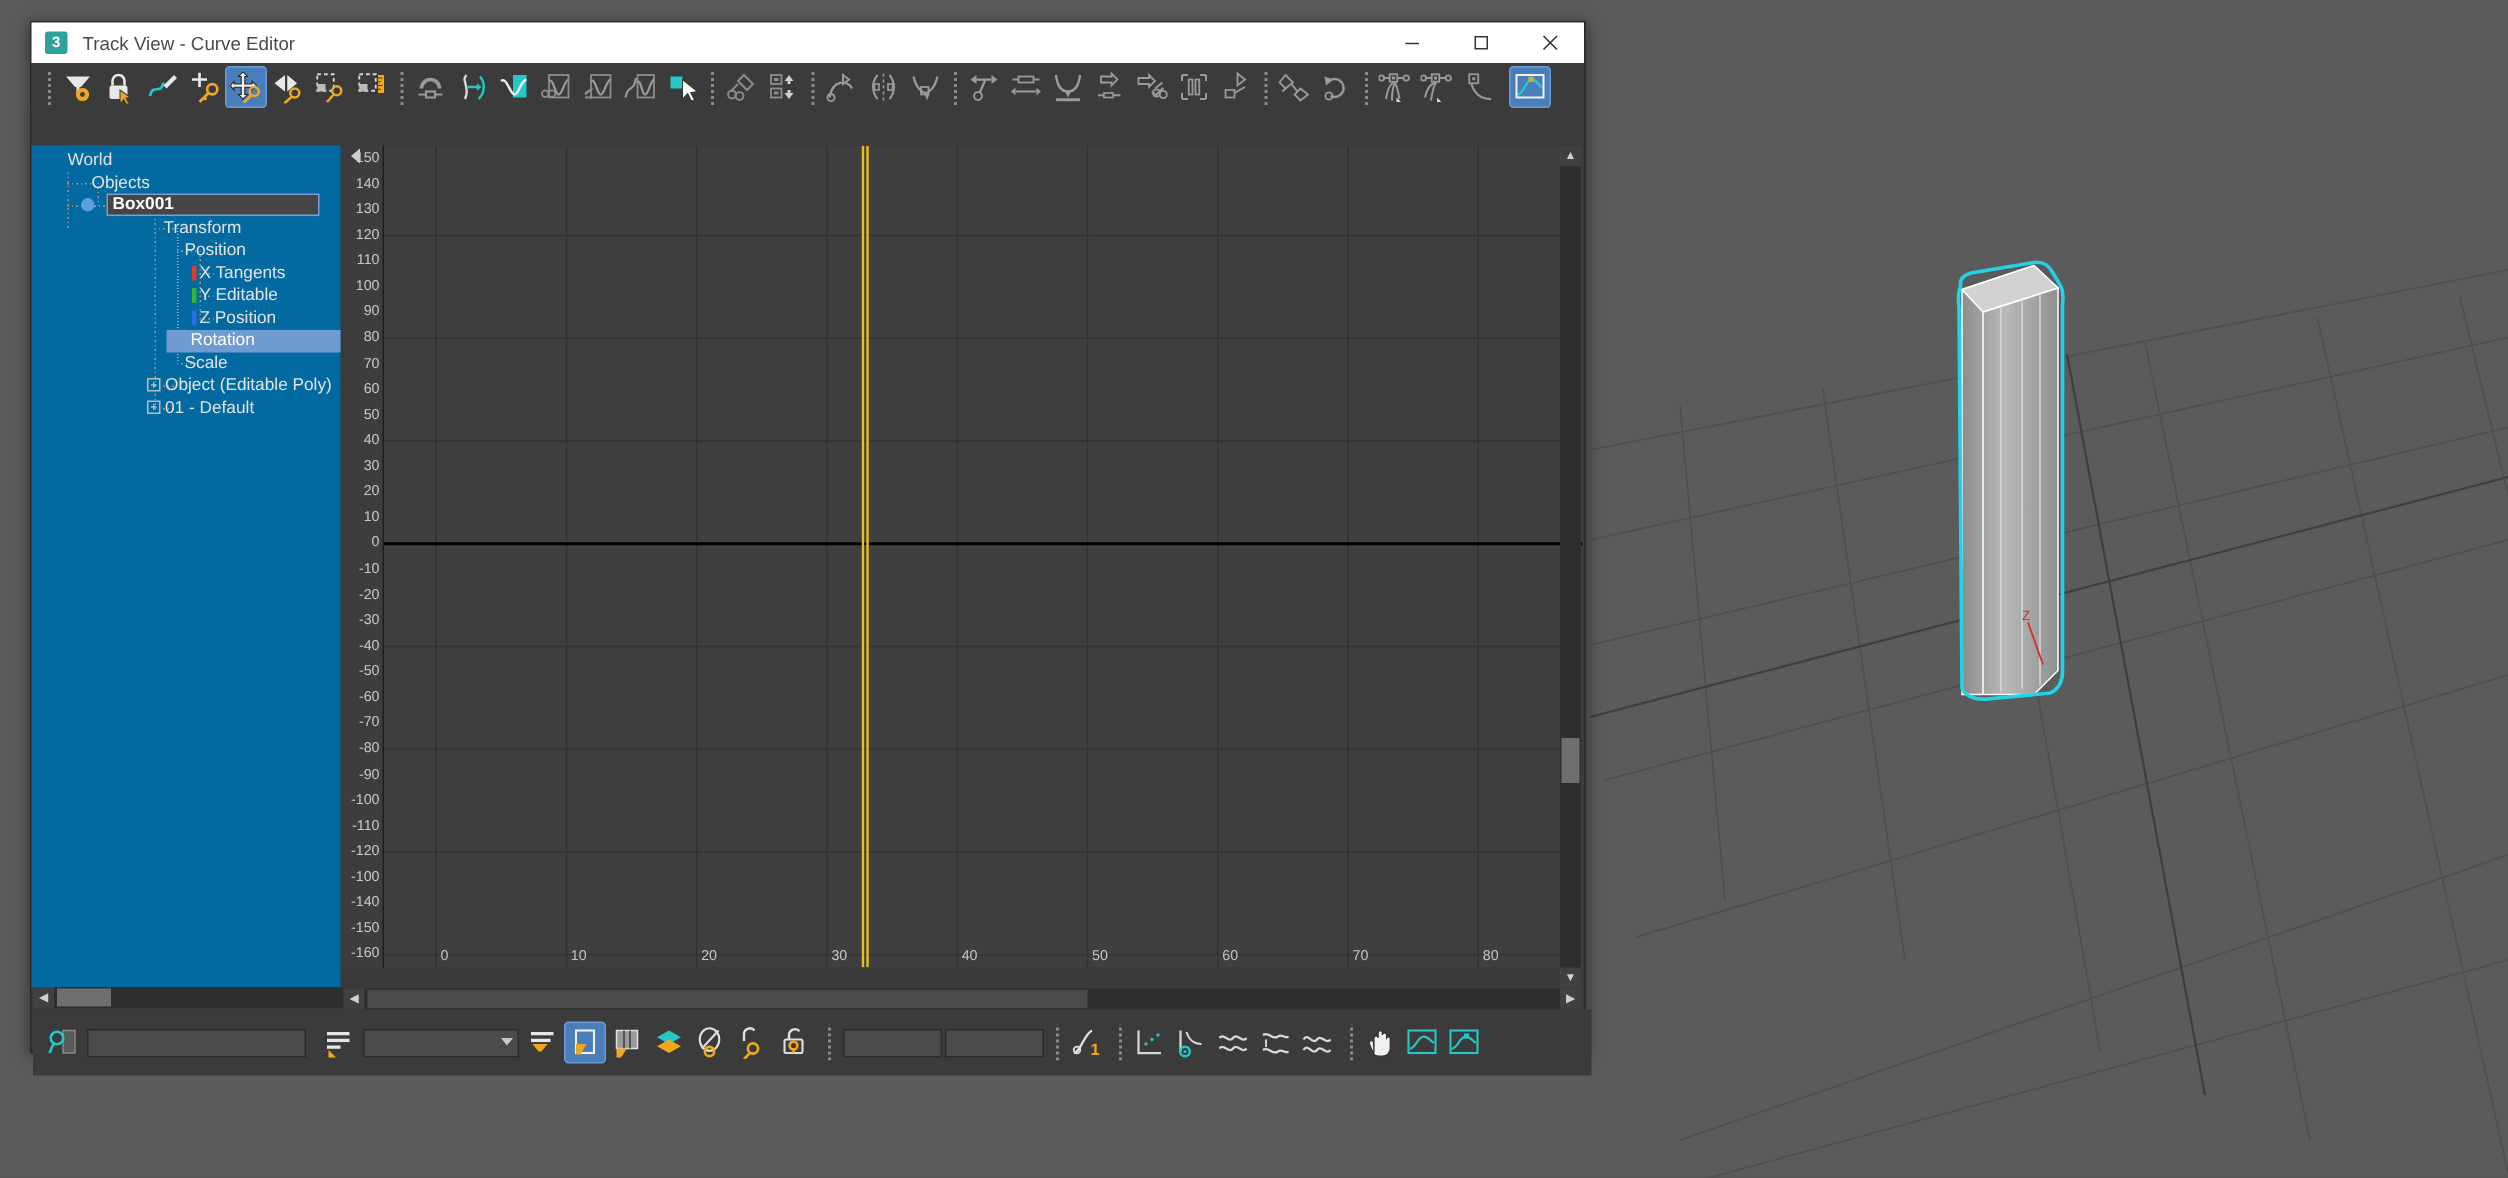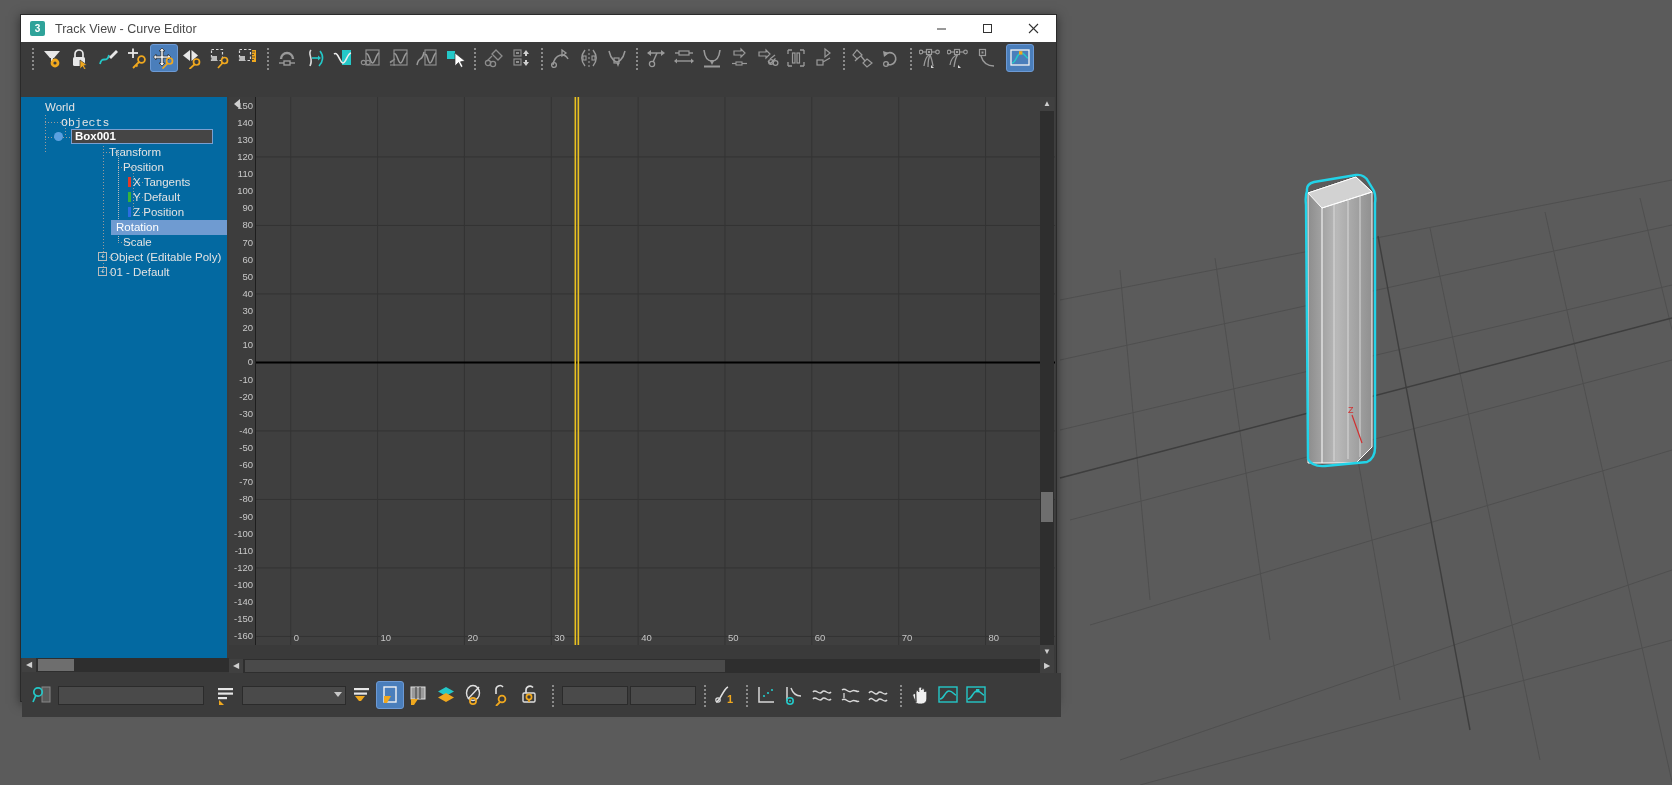--- a/index.html
+++ b/index.html
@@ -485,33 +485,33 @@
         <div class="dotline-h" style="left:97px;top:145px;width:14px;"></div>
         <div class="dotline-v" style="left:112px;top:70px;height:45px;"></div>
         <div class="dotline-h" style="left:112px;top:85px;width:10px;"></div>
         <div class="dotline-h" style="left:112px;top:100px;width:10px;"></div>
         <div class="dotline-h" style="left:112px;top:115px;width:10px;"></div>
 
         <div class="nodedot" style="left:33px;top:35px;"></div>
         <div class="dotline-h" style="left:42px;top:40px;width:8px;"></div>
 
         <div class="tnode" style="left:24px;top:3px;">World</div>
-        <div class="tnode" style="left:40px;top:18px;font-family:Liberation Mono, monospace;">Objects</div>
+        <div class="tnode" style="left:40px;top:18px;">Objects</div>
         <div class="tnode boxed" style="left:50px;top:32px;width:137px;padding-left:3px;height:13px;line-height:13px;">Box001</div>
         <div class="tnode" style="left:88px;top:48px;">Transform</div>
         <div class="tnode" style="left:102px;top:63px;">Position</div>
 
         <div class="axisbar" style="left:107px;top:80px;background:#e03a2a;"></div>
         <div class="tnode" style="left:112px;top:78px;">X Tangents</div>
         <div class="axisbar" style="left:107px;top:95px;background:#36b33c;"></div>
-        <div class="tnode" style="left:112px;top:93px;">Y Default</div>
+        <div class="tnode" style="left:112px;top:93px;">Y Editable</div>
         <div class="axisbar" style="left:107px;top:110px;background:#2a6de0;"></div>
         <div class="tnode" style="left:112px;top:108px;">Z Position</div>
 
-        <div class="tnode sel" style="left:90px;top:123px;width:117px;padding-left:5px;">Rotation</div>
+        <div class="tnode sel" style="left:90px;top:123px;width:117px;padding-left:16px;">Rotation</div>
         <div class="tnode" style="left:102px;top:138px;">Scale</div>
 
         <div class="plusbox" style="left:77px;top:155px;">+</div>
         <div class="tnode" style="left:89px;top:153px;">Object (Editable Poly)</div>
         <div class="plusbox" style="left:77px;top:170px;">+</div>
         <div class="tnode" style="left:89px;top:168px;">01 - Default</div>
       </div>
 
       <div id="tree-vscroll">
         <div class="sb-arrow" style="top:0;">▲</div>

